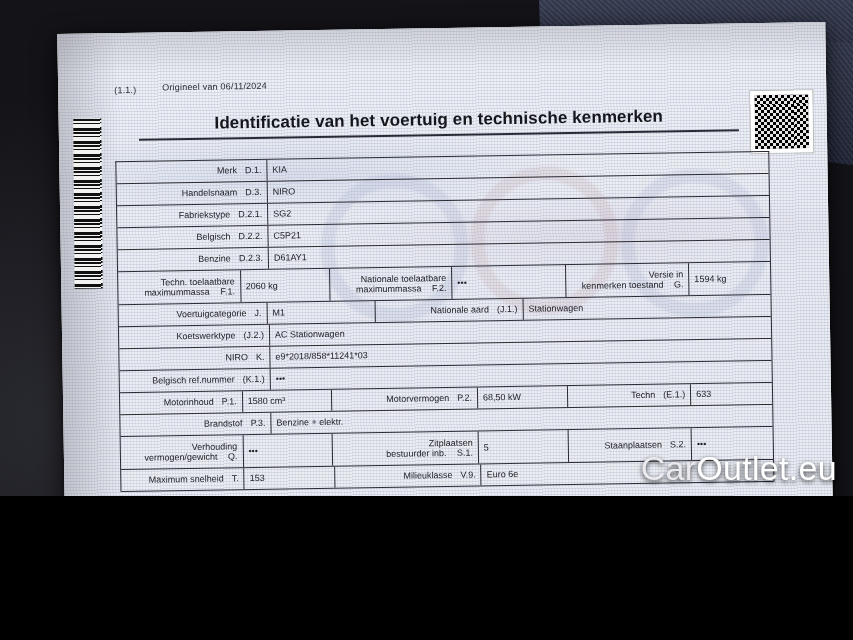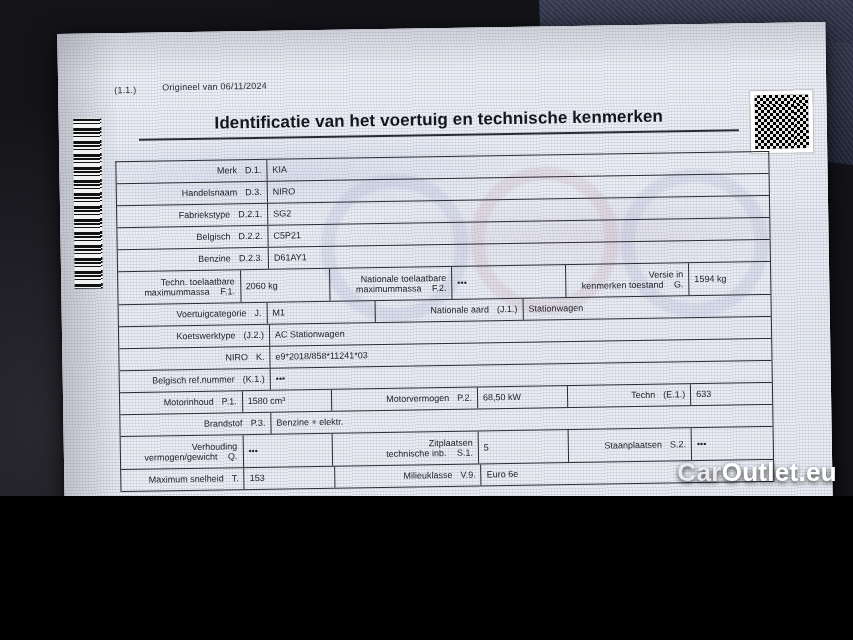--- a/index.html
+++ b/index.html
@@ -236,22 +236,22 @@
     color: #4a4a55;
     transform: rotate(-90deg);
     transform-origin: left bottom;
     letter-spacing: 1px;
   }
 
   
   #watermark {
     position: absolute;
     right: 16px; bottom: 8px;
-    font-size: 26px;
-    font-weight: bold;
+    font-size: 34px;
+    font-weight: normal;
     color: #e9e9ee;
     text-shadow: 0 2px 5px rgba(0,0,0,.8);
     letter-spacing: .3px;
   }
   #watermark .accent { color: #ffffff; }
 </style>
 </head>
 <body>
 
 <div id="scene">
@@ -417,21 +417,21 @@
           <div>Verhouding</div>
           <div>
             <span>vermogen/gewicht</span>
             <span class="code">Q.</span>
           </div>
         </div>
         <div class="cell val g-val-a2">•••</div>
         <div class="cell lab two-line g-lab-b2" style="border-left:1.2px solid #2a2a33;">
           <div>Zitplaatsen</div>
           <div>
-            <span>technische inb.</span>
+            <span>bestuurder inb.</span>
             <span class="code">S.1.</span>
           </div>
         </div>
         <div class="cell val g-val-b2">5</div>
         <div class="cell lab g-lab-c2" style="border-left:1.2px solid #2a2a33;">
           <span>Staanplaatsen</span>
           <span class="code">S.2.</span>
         </div>
         <div class="cell val g-val-c2">•••</div>
       </div>

